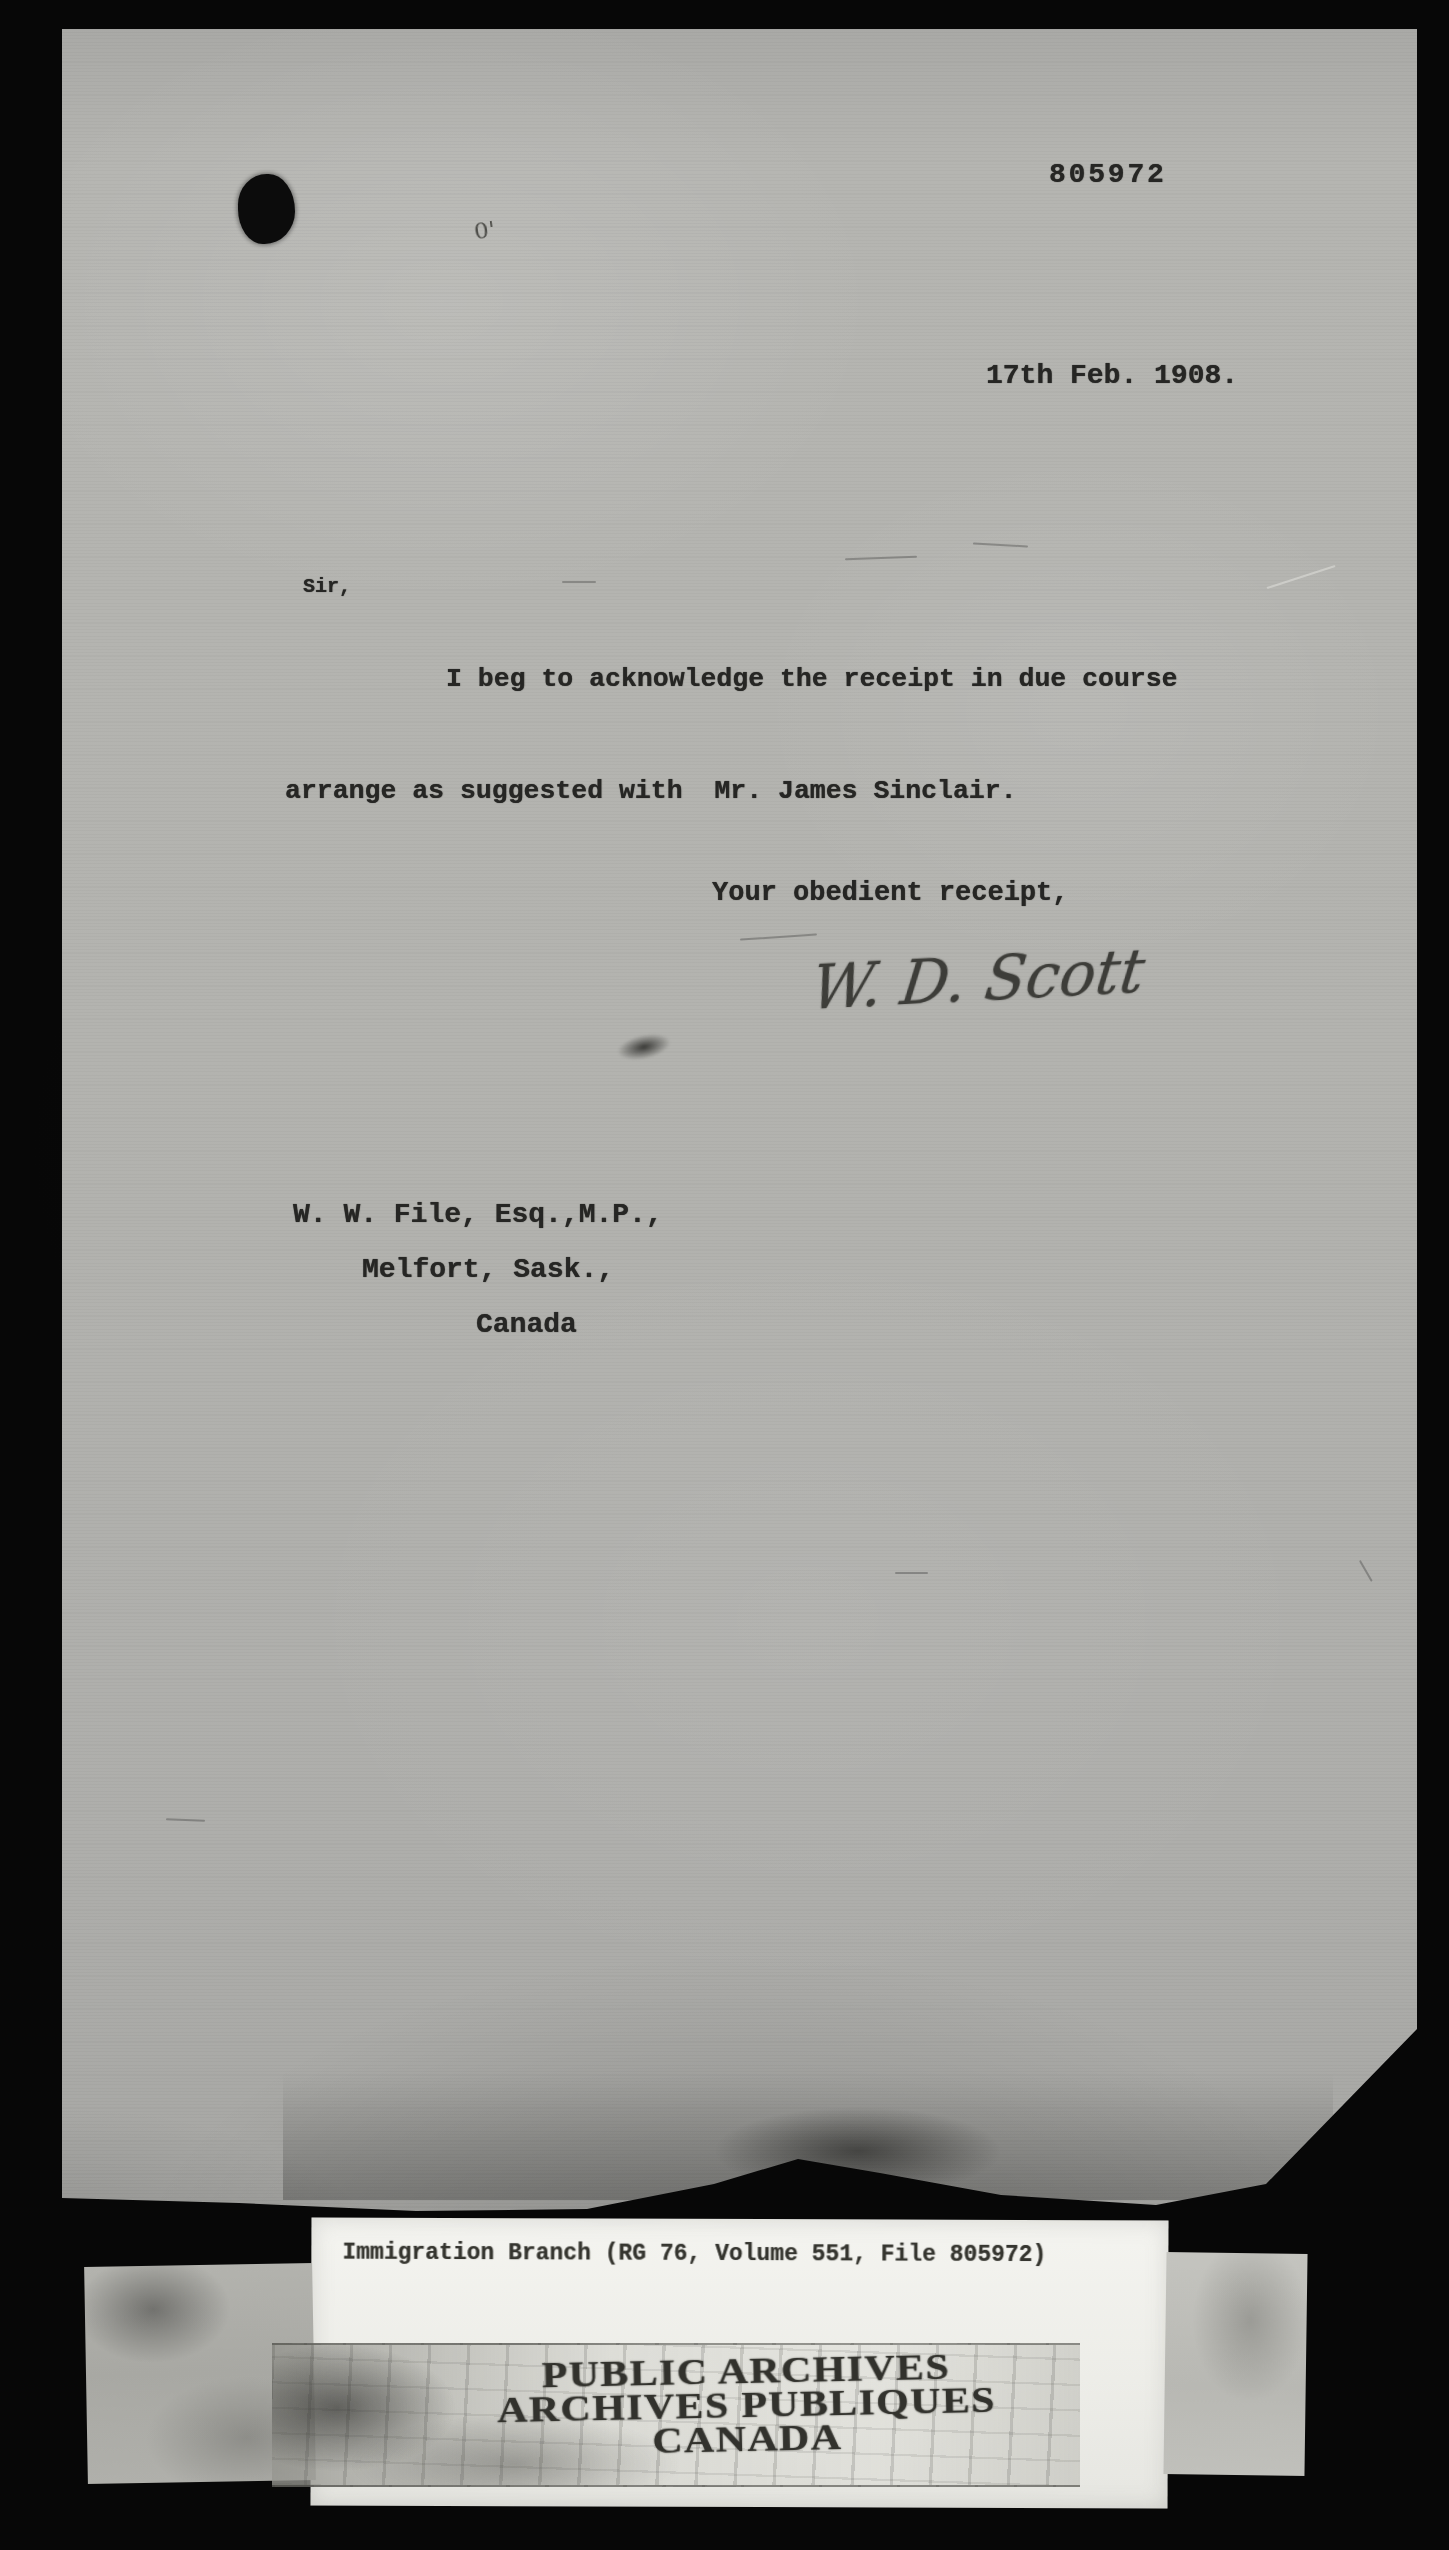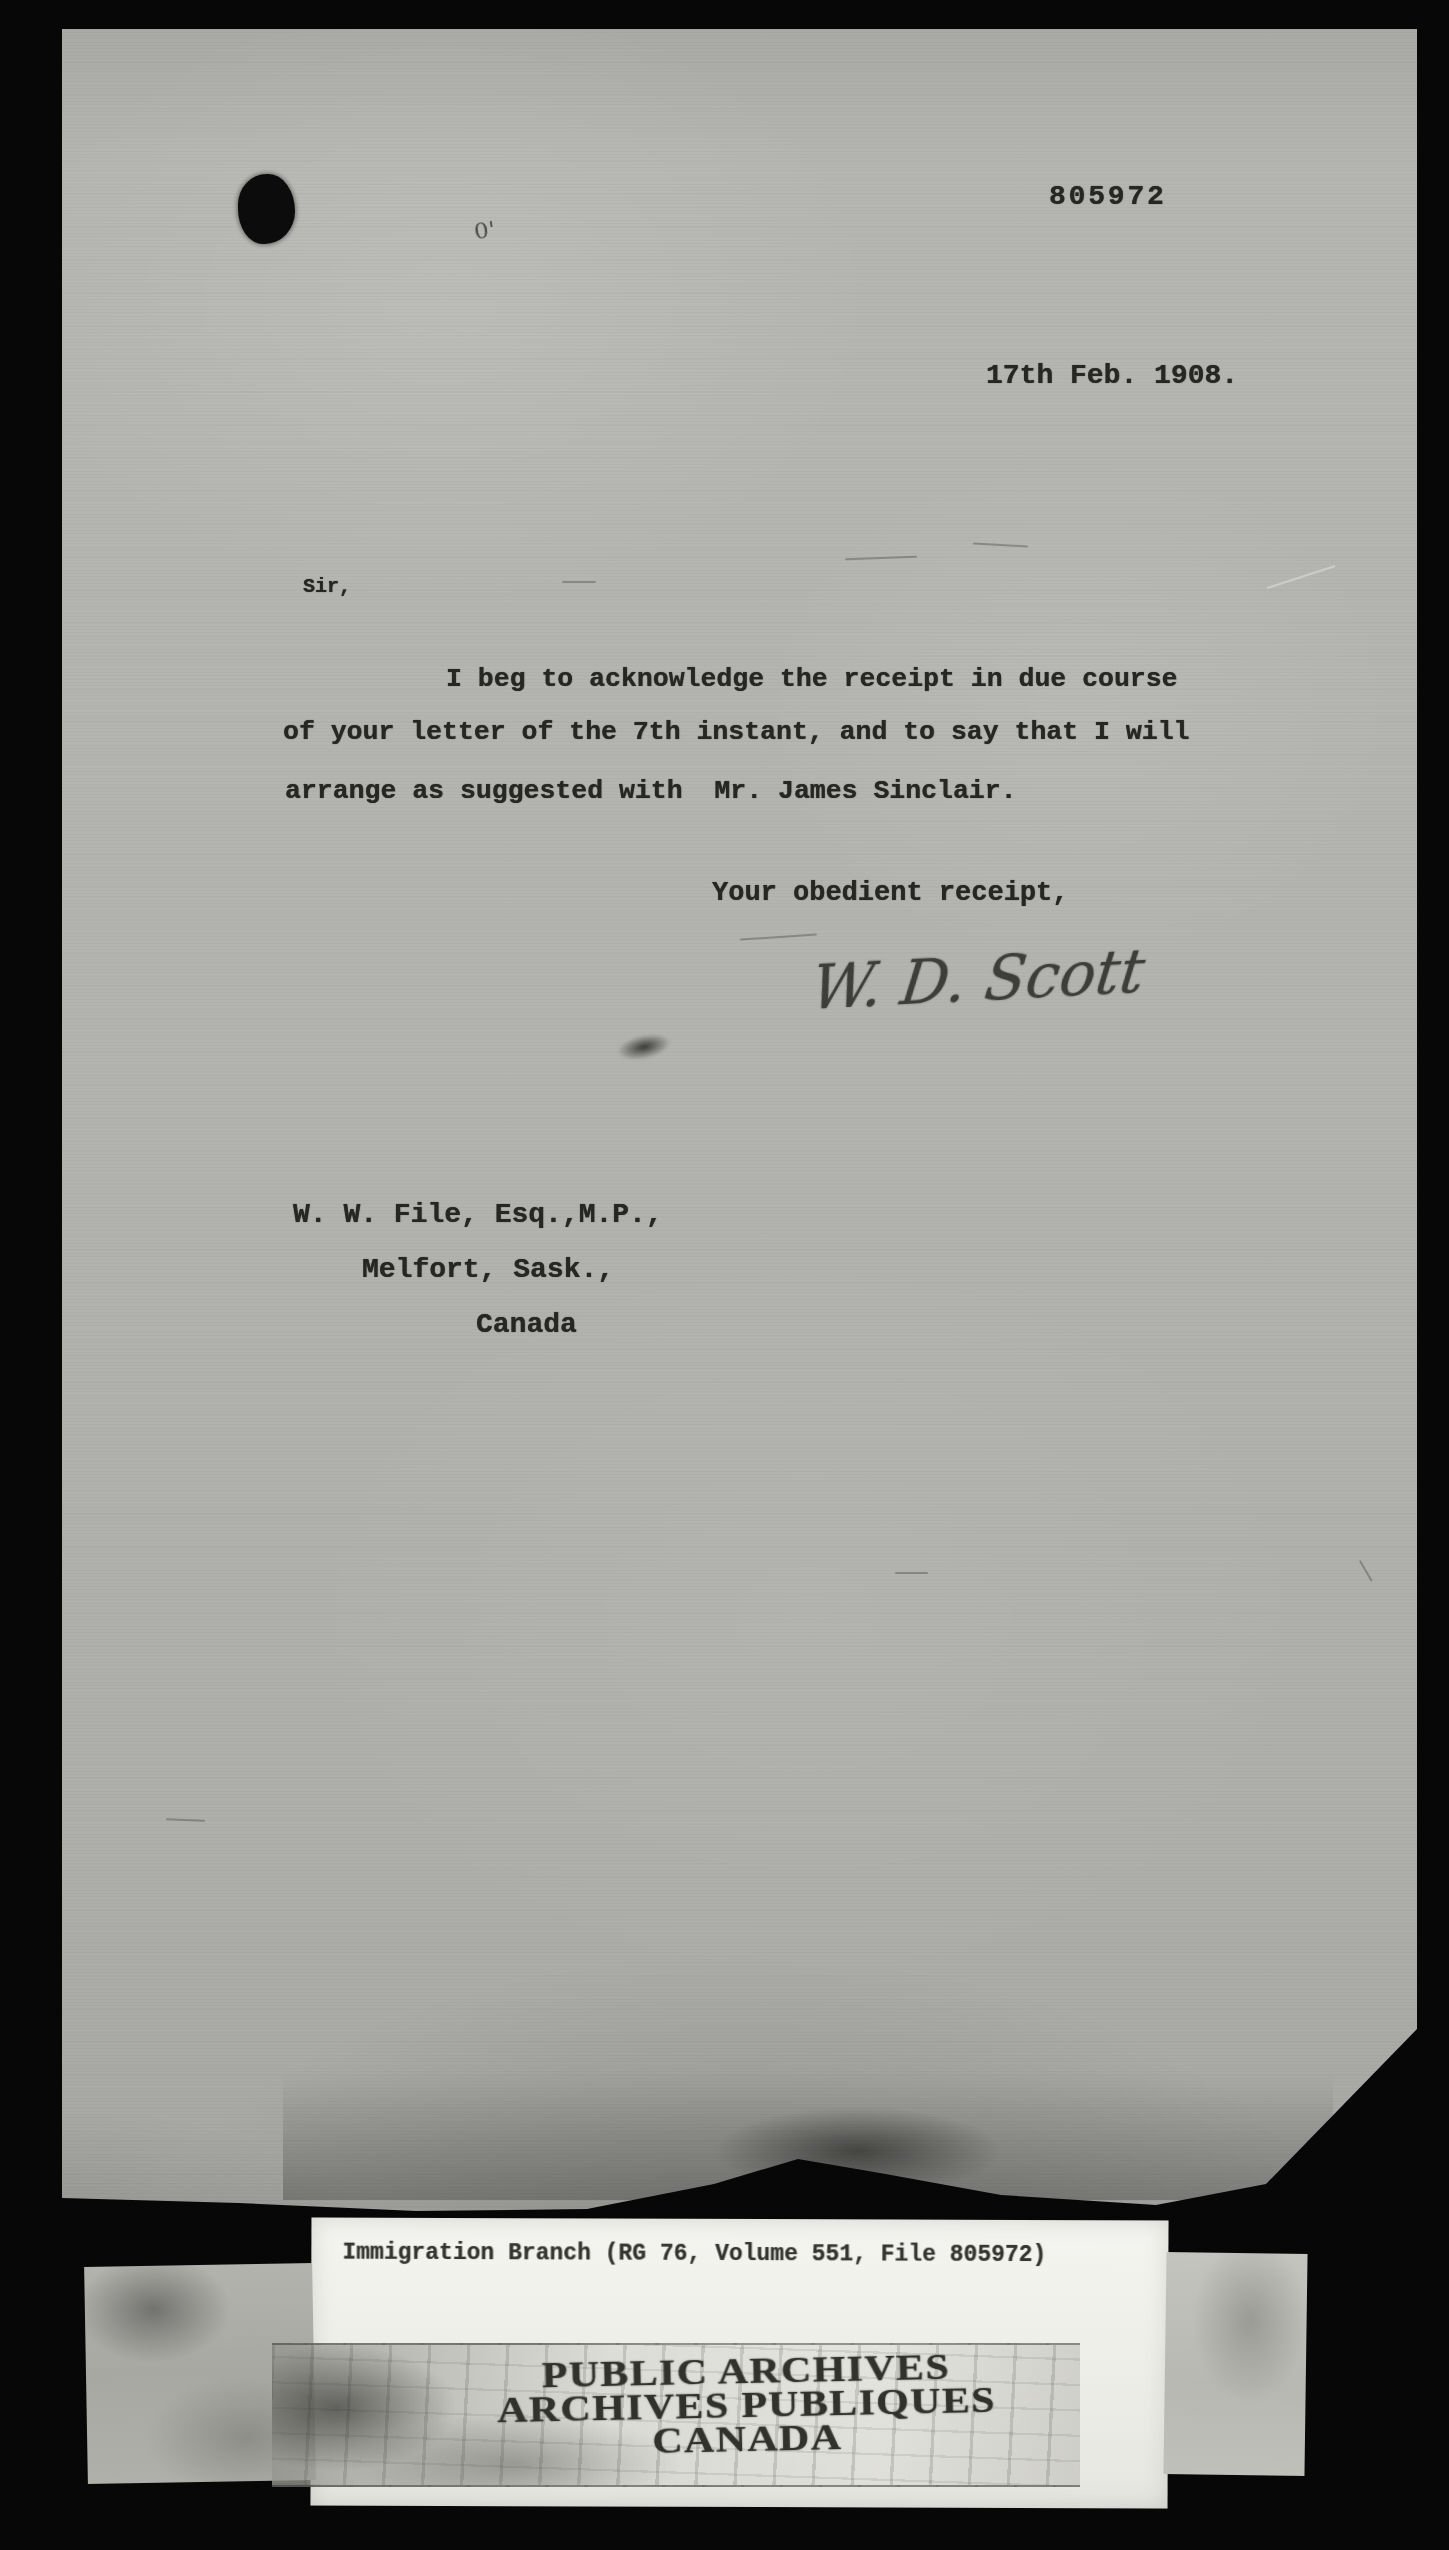--- a/index.html
+++ b/index.html
@@ -50,21 +50,21 @@
     box-shadow:0 0 4.4px 1.1px rgba(10,10,10,.45);
   }
   
   .typed{
     position:absolute;white-space:pre;
     font-family:"Liberation Mono","DejaVu Sans Mono",monospace;
     font-weight:bold;color:#262624;
     text-shadow:0.3px 0.3px 1px rgba(25,25,22,.65), -0.2px 0 0.7px rgba(25,25,22,.35);
     filter:blur(0.3px);
   }
-  .file-number{left:1049px;top:159px;font-size:28px;letter-spacing:2.8px;margin-top:22px;}
+  .file-number{left:1049px;top:159px;font-size:28px;letter-spacing:2.8px;}
   .hand-mark{
     position:absolute;left:474px;top:217px;font-size:23px;color:#4c4c48;
     font-family:"DejaVu Serif",serif;transform:rotate(-8deg);filter:blur(0.4px);
   }
   .date-line{left:986px;top:360px;font-size:28px;}
   .salutation{left:303px;top:575px;font-size:20px;}
   .body-1{left:446px;top:664px;font-size:26.5px;}
   .body-2{left:283px;top:717px;font-size:26.5px;}
   .body-3{left:285px;top:776px;font-size:26.5px;}
   .closing{left:712px;top:878px;font-size:27px;}
@@ -143,21 +143,20 @@
     <div class="notch-shadow"></div>
     <div class="fold-crease"></div>
     <div class="ink-blot"></div>
   </div>
 
   <span class="hand-mark">0'</span>
   <div class="typed file-number">805972</div>
   <div class="typed date-line">17th Feb. 1908.</div>
   <div class="typed salutation">Sir,</div>
   <div class="typed body-1">I beg to acknowledge the receipt in due course</div>
-  <div class="typed body-2">of your letter of the 7th instant, and to say that I will</div>
   <div class="typed body-3">arrange as suggested with  Mr. James Sinclair.</div>
   <div class="typed closing">Your obedient receipt,</div>
   <div class="signature">W. D. Scott</div>
   <div class="ink-smudge"></div>
   <div class="typed addr-1">W. W. File, Esq.,M.P.,</div>
   <div class="typed addr-2">Melfort, Sask.,</div>
   <div class="typed addr-3">Canada</div>
 
   <div class="scratch" style="left:845px;top:557px;width:72px;transform:rotate(-2deg);"></div>
   <div class="scratch" style="left:973px;top:544px;width:55px;transform:rotate(3deg);"></div>

